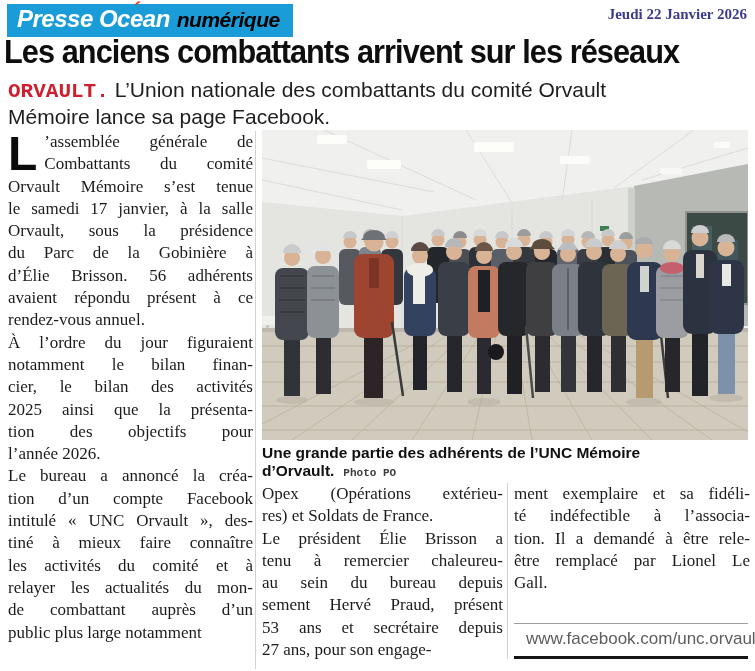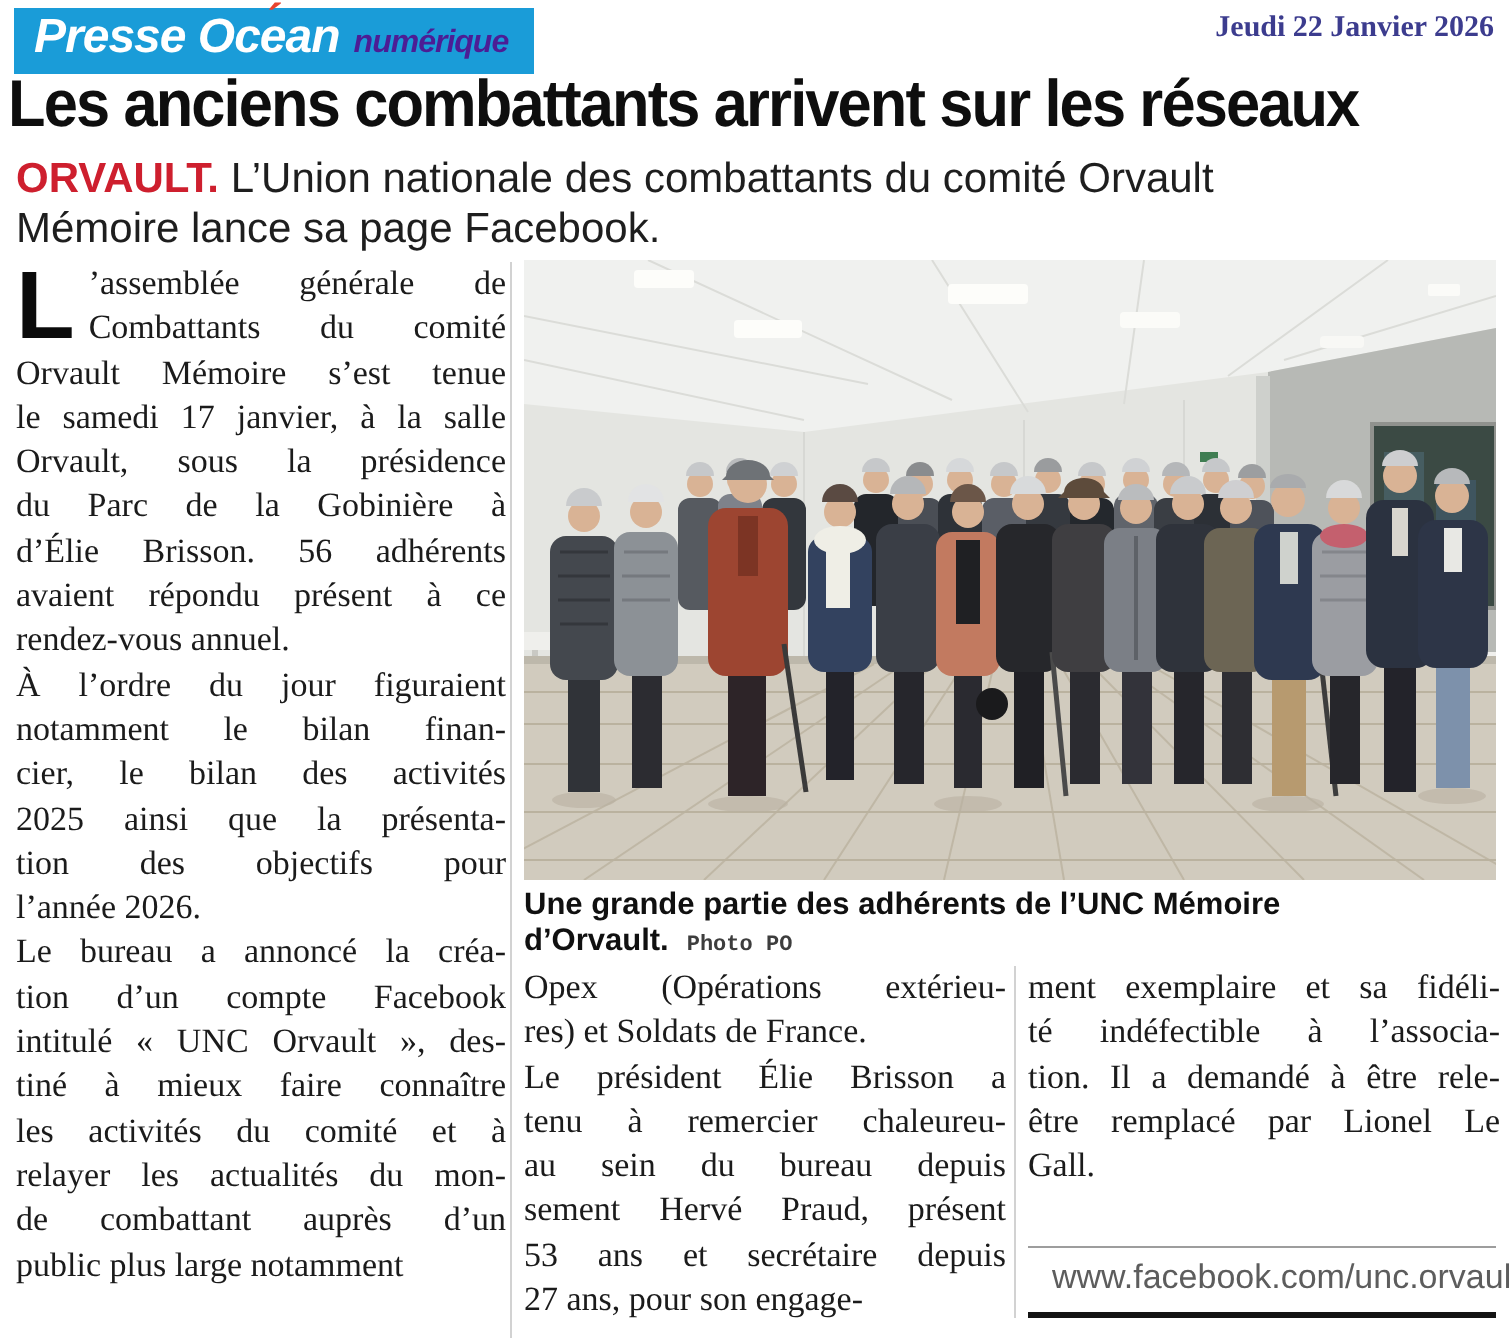--- a/index.html
+++ b/index.html
@@ -12,37 +12,37 @@
     position:absolute; left:7px; top:4px; background:#1a9cd8; color:#ffffff;
     padding:1px 13px 4px 10px; font-family:"Liberation Sans", sans-serif;
     font-style:italic; font-weight:bold; font-size:24px; letter-spacing:-0.5px;
     white-space:nowrap;
   }
   .logo .accent-e { position:relative; }
   .logo .accent-e::after {
     content:"\00B4"; position:absolute; left:0.08em; top:-0.34em;
     color:#e8432e; font-size:0.95em; font-style:italic;
   }
-  .logo .suffix { color:#4c1d95; font-size:16px; margin-left:7px; }
+  .logo .suffix { color:#000000; font-size:21px; margin-left:7px; }
   .date {
     position:absolute; right:8px; top:6px; font-family:"Liberation Serif", serif;
     font-weight:bold; font-size:15px; color:#3c3c8e;
   }
   
   .headline {
     position:absolute; left:4px; top:33px; font-family:"Liberation Sans", sans-serif;
     font-weight:900; font-size:33px; color:#0e0e0e; white-space:nowrap;
     letter-spacing:-1px; transform:scaleX(0.93); transform-origin:left top;
   }
   .standfirst {
     position:absolute; left:8px; top:77px; width:720px;
     font-family:"Liberation Sans", sans-serif; font-size:21px; line-height:25px;
     color:#1e1e1e;
   }
-  .standfirst .loc { color:#ce1f2e; font-weight:bold; }
+  .standfirst .loc { color:#ce1f2e; font-weight:bold;font-family:Liberation Mono, monospace; }
   
   .col { position:absolute; font-size:17px; line-height:22.3px; color:#1b1b1b; }
   .col-left  { left:8px;   top:131px; width:245px; }
   .col-mid   { left:262px; top:483px; width:241px; }
   .col-right { left:514px; top:483px; width:236px; }
   .bline { text-align:justify; text-align-last:justify; }
   .bline.end { text-align-last:left; }
   .dropcap {
     float:left; font-family:"Liberation Sans", sans-serif; font-weight:bold;
     font-size:48px; line-height:40px; padding:3px 7px 0 0; color:#0b0b0b;

